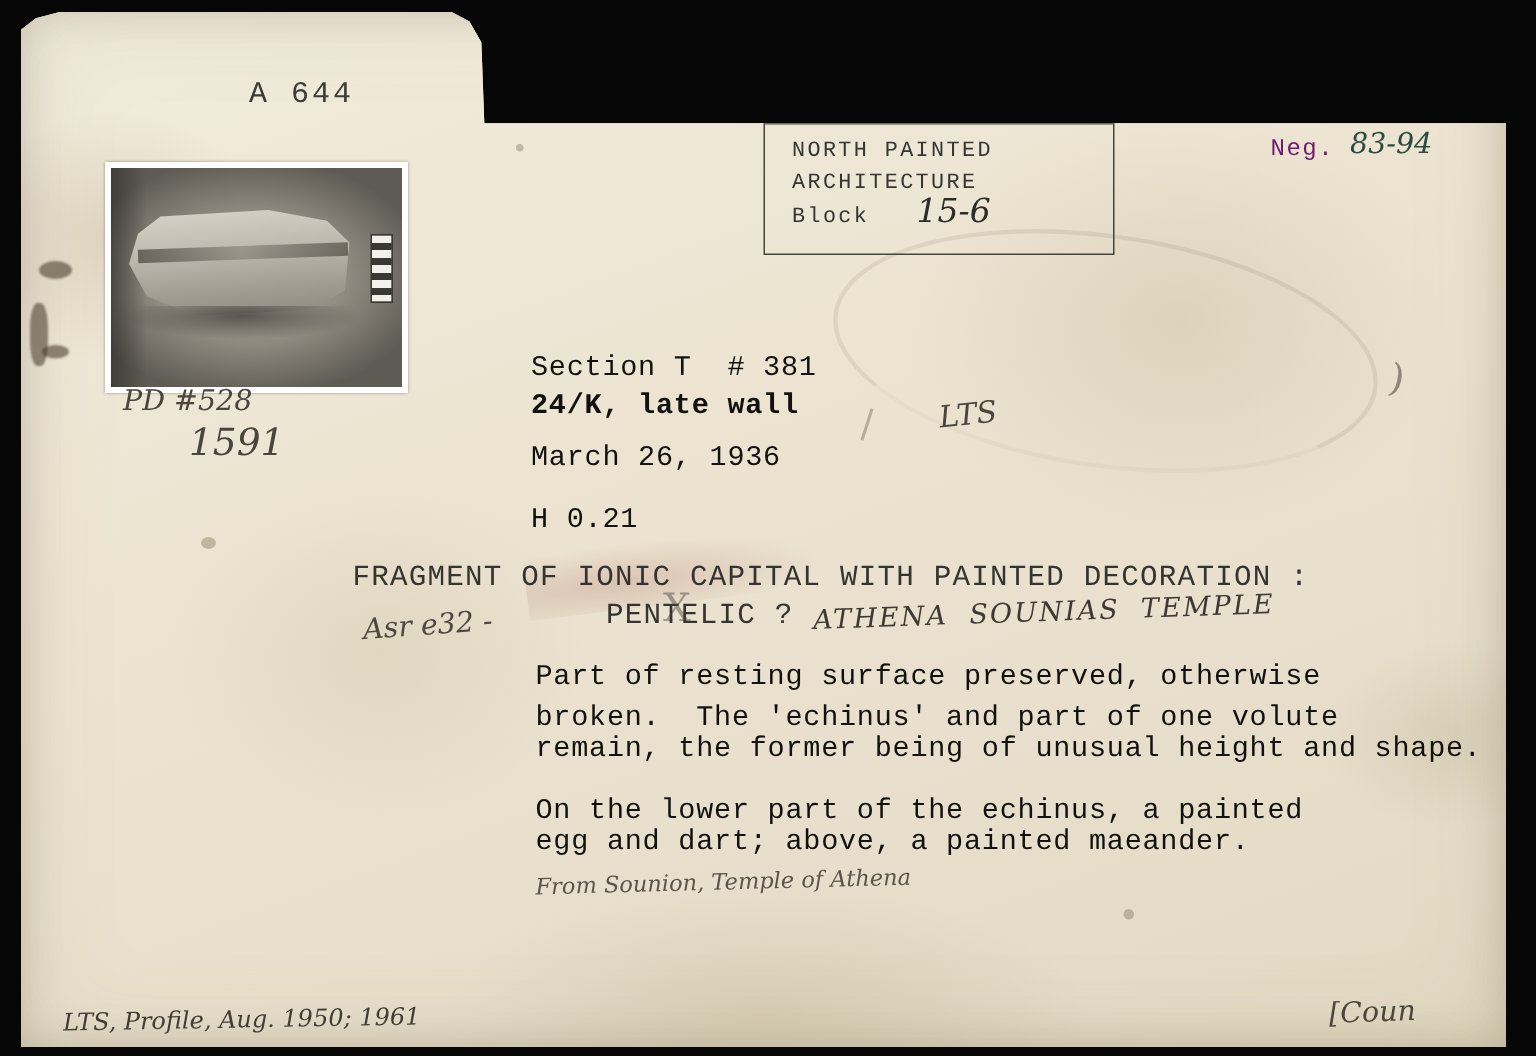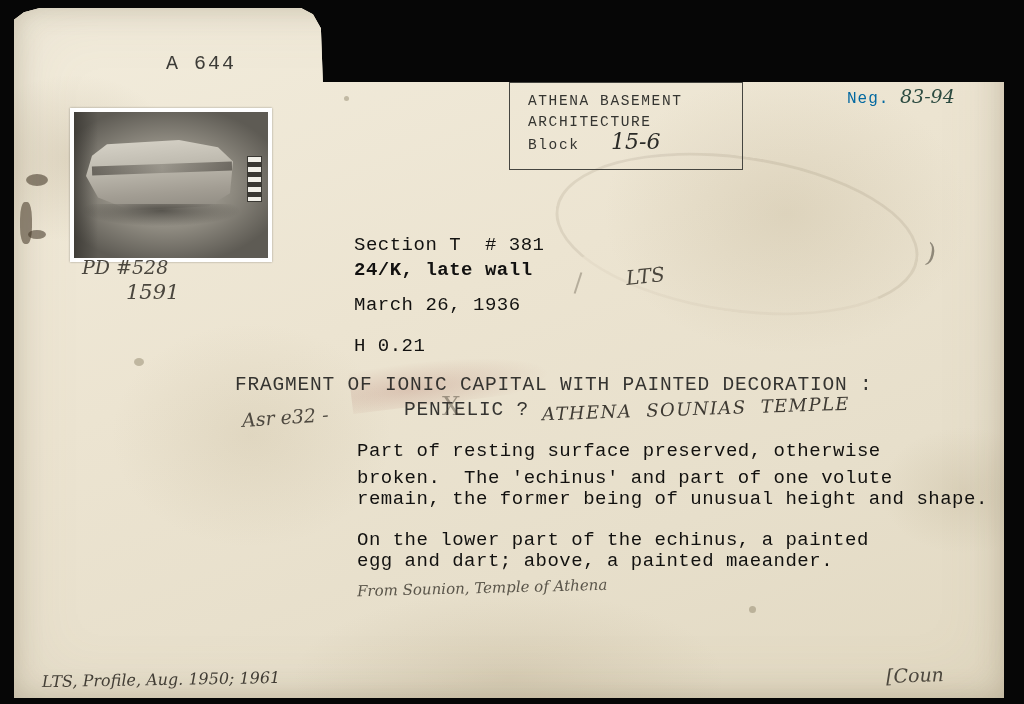--- a/index.html
+++ b/index.html
@@ -133,21 +133,21 @@
   }
 
   
   #neg-label {
     position: absolute;
     left: 833px;
     top: 84px;
     font-family: "Liberation Mono", "DejaVu Sans Mono", monospace;
     font-size: 16px;
     letter-spacing: 1px;
-    color: #0369a1;
+    color: #701a75;
     text-align: right;
   }
   #neg-value {
     position: absolute;
     left: 886px;
     top: 79px;
     font-family: "DejaVu Serif", serif;
     font-style: italic;
     font-size: 19px;
     color: #2c4b41;
@@ -222,21 +222,21 @@
   
   #pd-number {
     left: 68px;
     top: 250px;
     font-size: 19px;
     color: #4a463e;
   }
   #pd-number2 {
     left: 112px;
     top: 274px;
-    font-size: 21px;
+    font-size: 25px;
     color: #4a463e;
   }
 
   
   #line-section { left: 340px; top: 228px; font-size: 19px; }
   #line-wall    { left: 340px; top: 253px; font-size: 19px; font-weight: bold; }
   #line-date    { left: 340px; top: 288px; font-size: 19px; }
   #line-h       { left: 340px; top: 329px; font-size: 19px; }
 
   #title-line1 {
@@ -376,21 +376,21 @@
     <div class="dot" style="left:120px; top:352px; width:10px; height:8px;"></div>
     <div class="dot" style="left:735px; top:600px; width:7px; height:7px;"></div>
     <div class="dot" style="left:330px; top:90px; width:5px; height:5px;"></div>
 
     <div id="smudge-arc"></div>
     <div id="smudge-red"></div>
 
     <div class="typed" id="acc-number">A 644</div>
 
     <div id="stamp-box">
-      <div class="line" id="stamp-l1">ATHENA BASEMENT</div>
+      <div class="line" id="stamp-l1">NORTH PAINTED</div>
       <div class="line" id="stamp-l2">ARCHITECTURE</div>
       <div class="line" id="stamp-l3">Block</div>
       <div id="stamp-block-value">15-6</div>
     </div>
 
     <div id="neg-label">Neg.</div>
     <div id="neg-value">83-94</div>
 
     <div id="photo-frame">
       <div id="photo">

